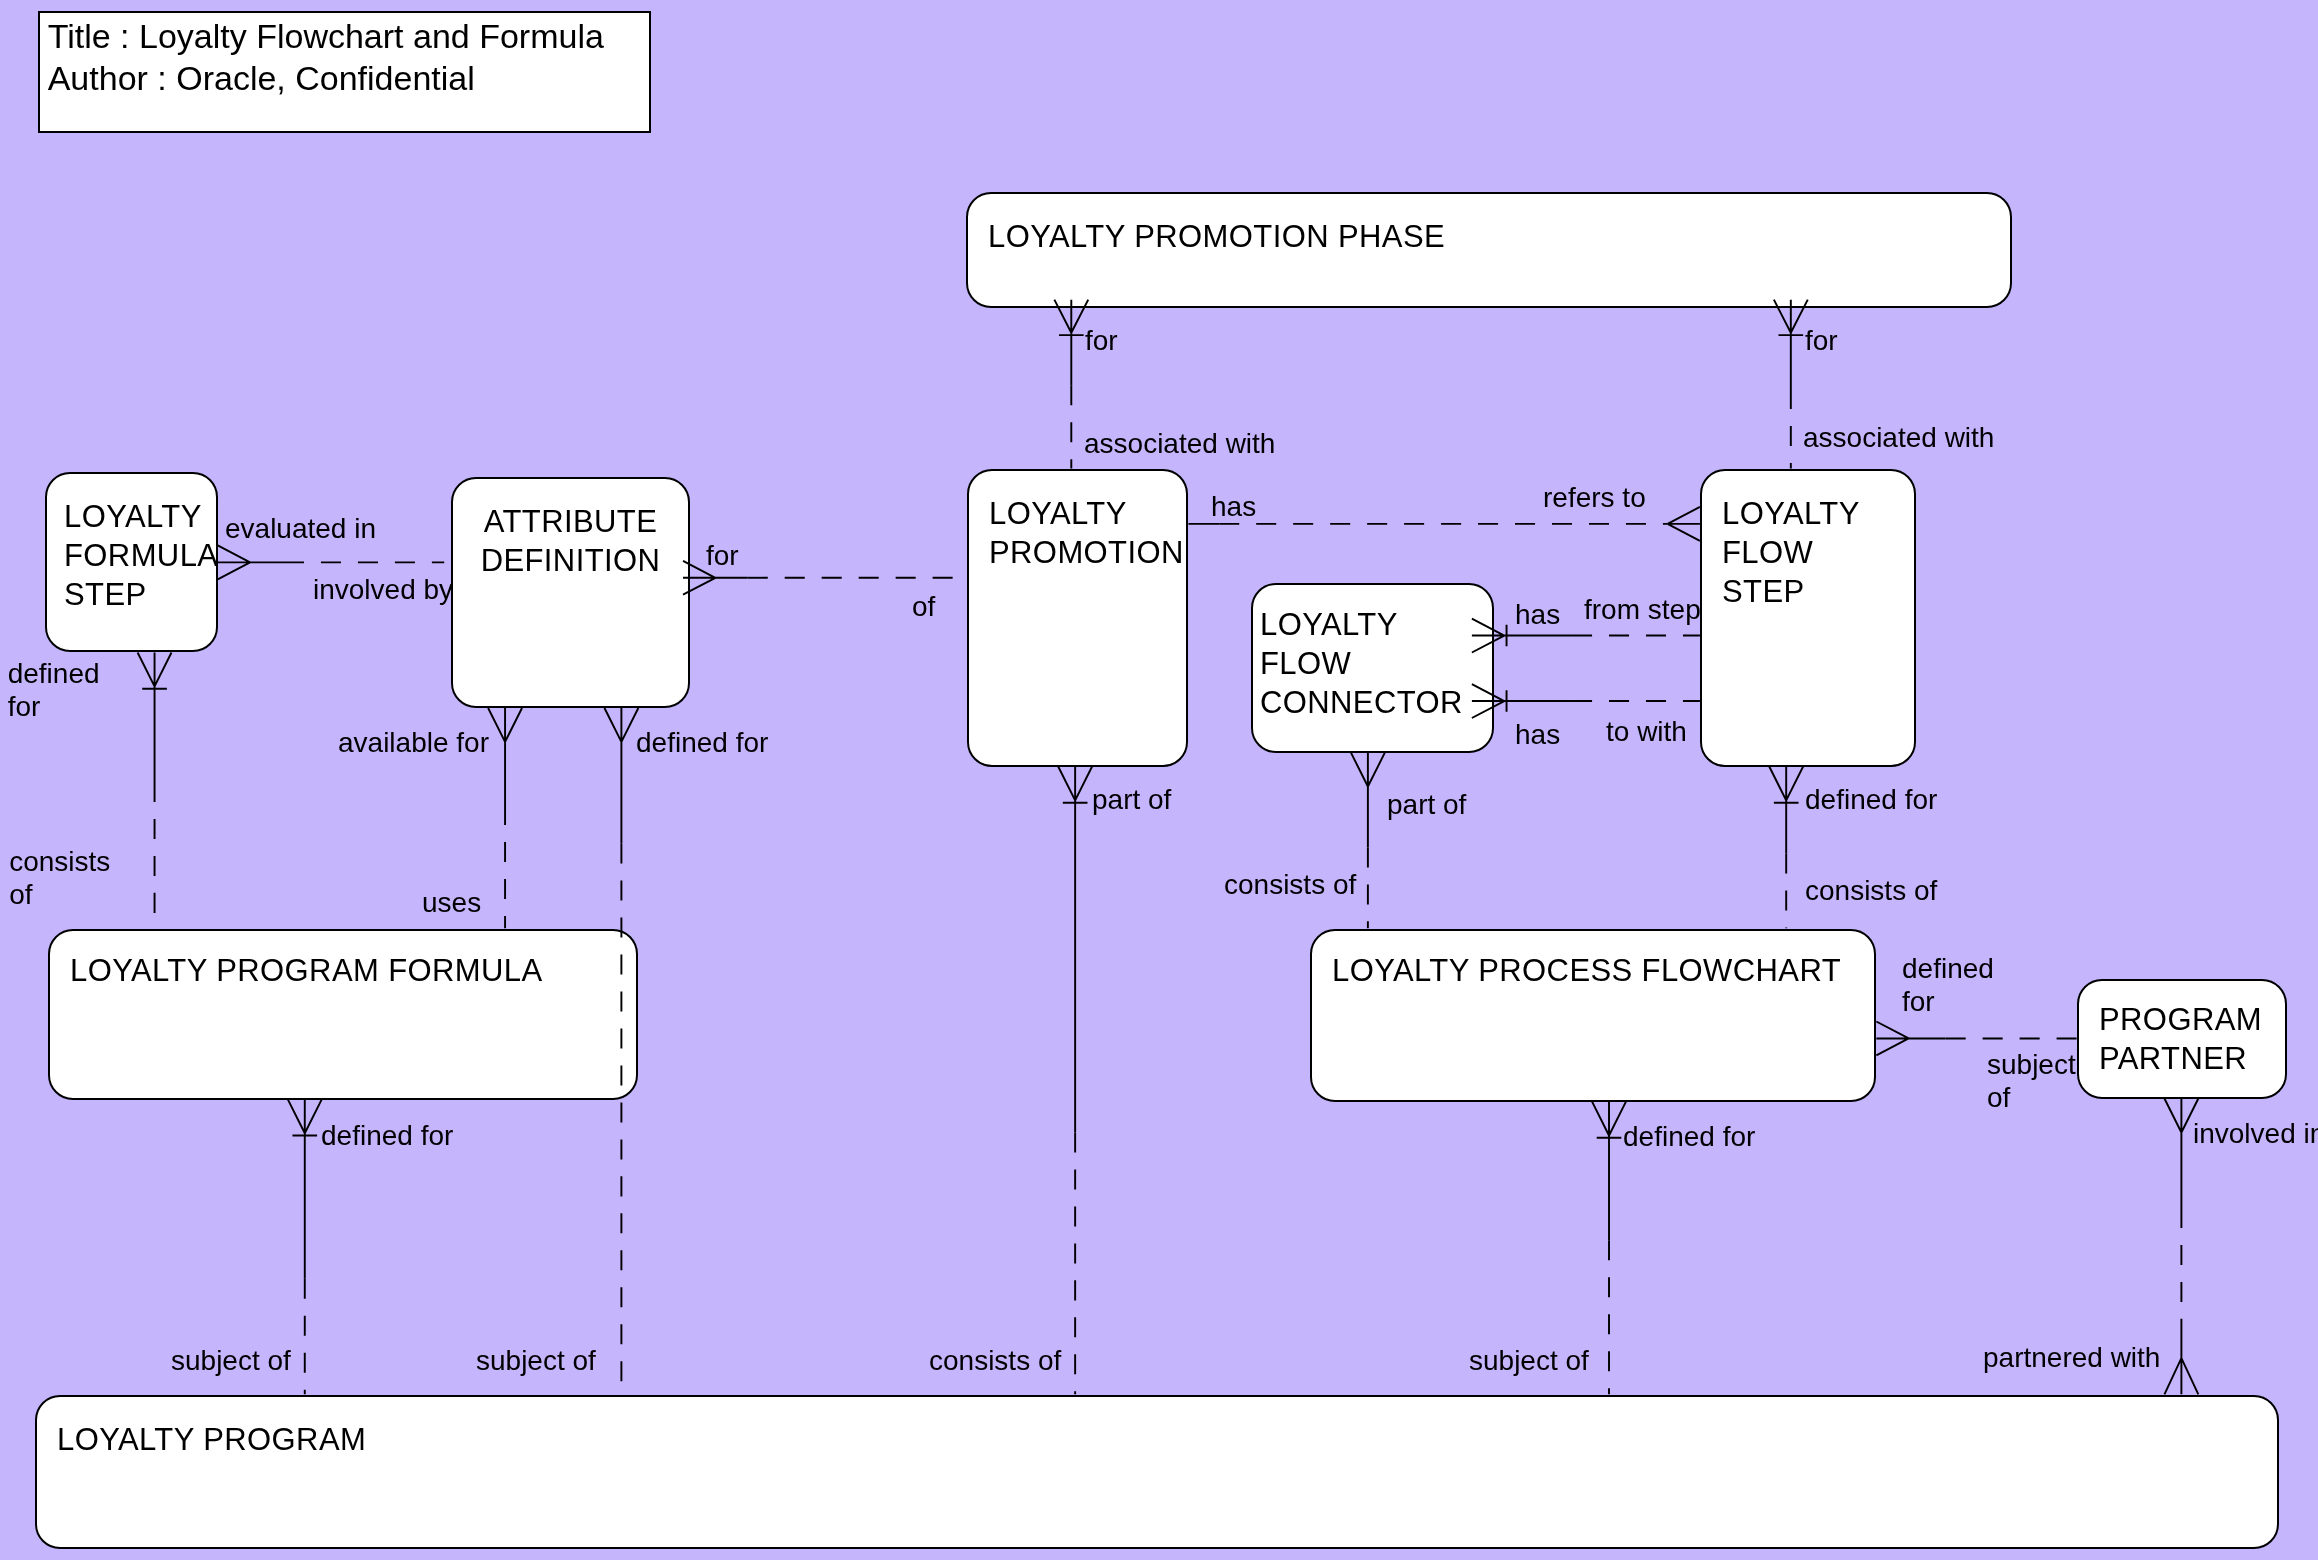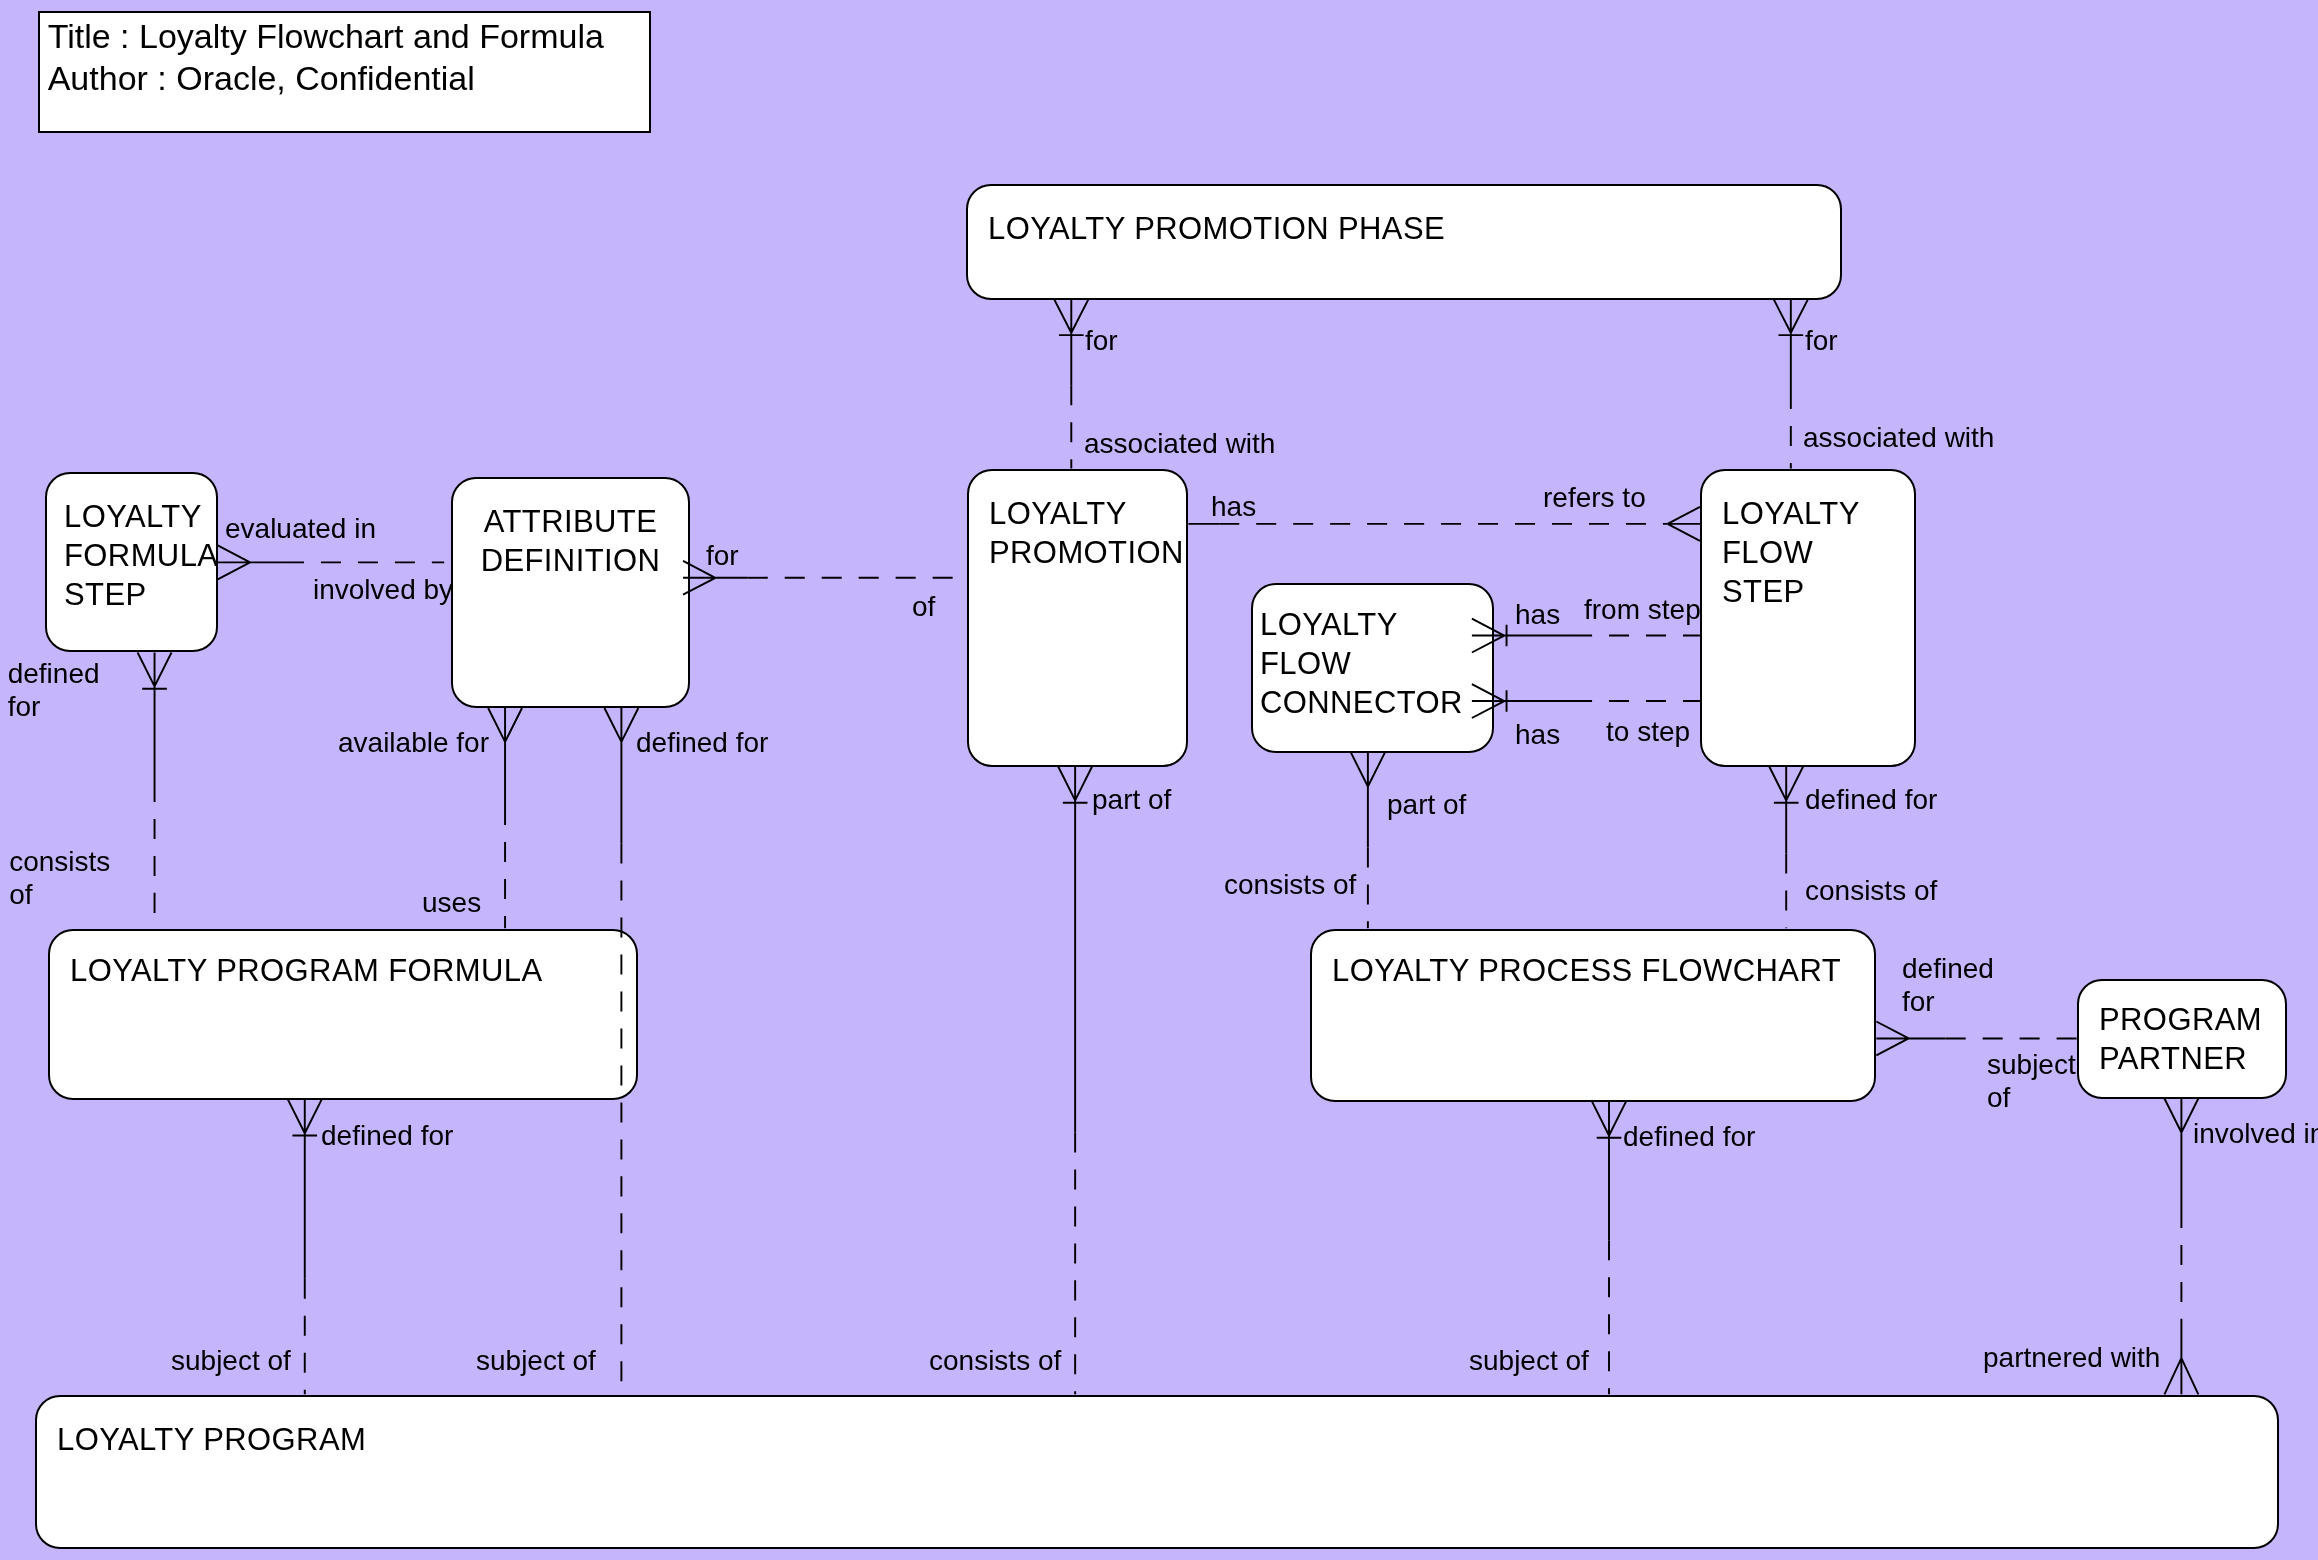--- a/index.html
+++ b/index.html
@@ -36,21 +36,21 @@
   }
   #wires{position:absolute;left:0;top:0;pointer-events:none;}
   .rel-label{
     position:absolute;
     font-size:28px;
     line-height:33px;
     white-space:nowrap;
   }
   .rel-label.wrap{white-space:normal;}
   
-  #e-promotion-phase {left:966px;top:184px;width:876px;height:116px;}
+  #e-promotion-phase {left:966px;top:192px;width:1046px;height:116px;}
   #e-formula-step    {left:45px;  top:472px;width:173px;height:180px;padding-left:17px;}
   #e-attribute-def   {left:444px; top:477px;width:239px;height:231px;margin-left:7px;}
   #e-promotion       {left:967px;top:469px;width:221px;height:298px;}
   #e-flow-connector  {left:1251px;top:583px;width:243px;height:170px;padding-top:20px;padding-left:7px;}
   #e-flow-step       {left:1700px;top:469px;width:216px;height:298px;padding-right:21px;}
   #e-program-formula {left:48px;  top:929px;width:590px;height:171px;padding-top:20px;}
   #e-process-flowchart{left:1310px;top:929px;width:566px;height:173px;padding-top:20px;}
   #e-program-partner {left:2077px;top:979px;width:210px;height:120px;padding-top:18.5px;}
   #e-loyalty-program {left:35px;  top:1395px;width:2244px;height:154px;padding-top:23px;}
   #title-box         {left:38px;  top:10.8px;width:613px;height:122px;}
@@ -208,21 +208,21 @@
   <div class="rel-label" id="l-assoc2">associated with</div>
   <div class="rel-label" id="l-evaluated-in">evaluated in</div>
   <div class="rel-label wrap" id="l-evaluated-by">involved by</div>
   <div class="rel-label" id="l-for3">for</div>
   <div class="rel-label" id="l-of1">of</div>
   <div class="rel-label" id="l-has1">has</div>
   <div class="rel-label" id="l-refers-to">refers to</div>
   <div class="rel-label" id="l-has2">has</div>
   <div class="rel-label" id="l-from-step">from step</div>
   <div class="rel-label" id="l-has3">has</div>
-  <div class="rel-label" id="l-to-step">to step</div>
+  <div class="rel-label" id="l-to-step">to with</div>
   <div class="rel-label" id="l-part-of1">part of</div>
   <div class="rel-label" id="l-part-of2">part of</div>
   <div class="rel-label" id="l-defined-for1">defined for</div>
   <div class="rel-label wrap" id="l-defined-for2">defined for</div>
   <div class="rel-label" id="l-available-for">available for</div>
   <div class="rel-label" id="l-defined-for3">defined for</div>
   <div class="rel-label wrap" id="l-consists-of1">consists of</div>
   <div class="rel-label" id="l-uses">uses</div>
   <div class="rel-label" id="l-consists-of2">consists of</div>
   <div class="rel-label" id="l-consists-of3">consists of</div>

